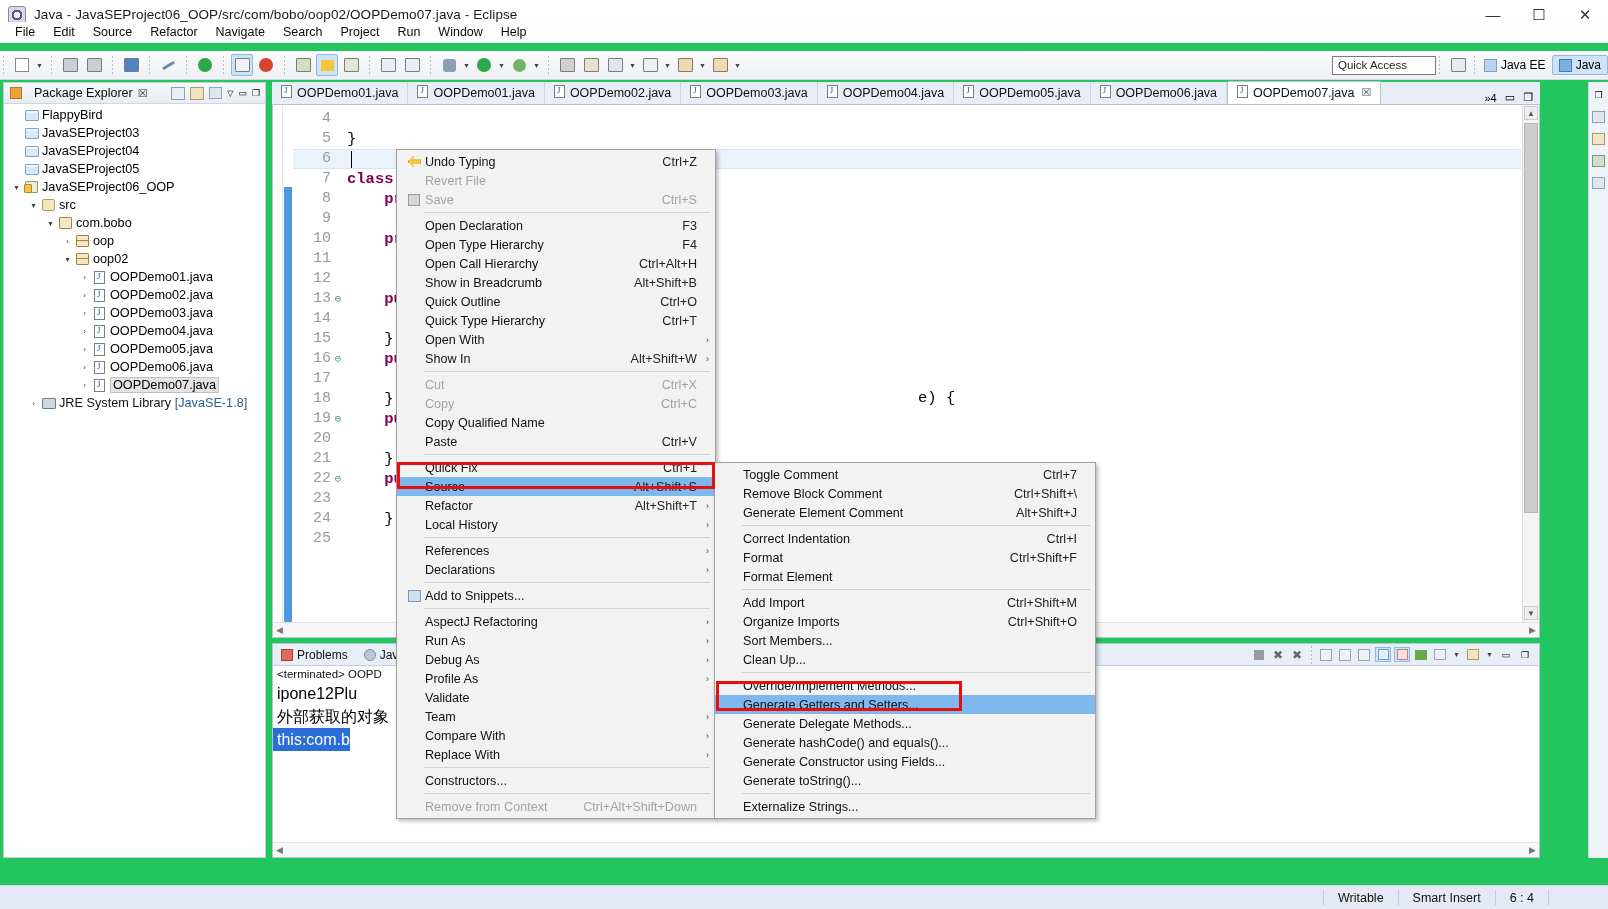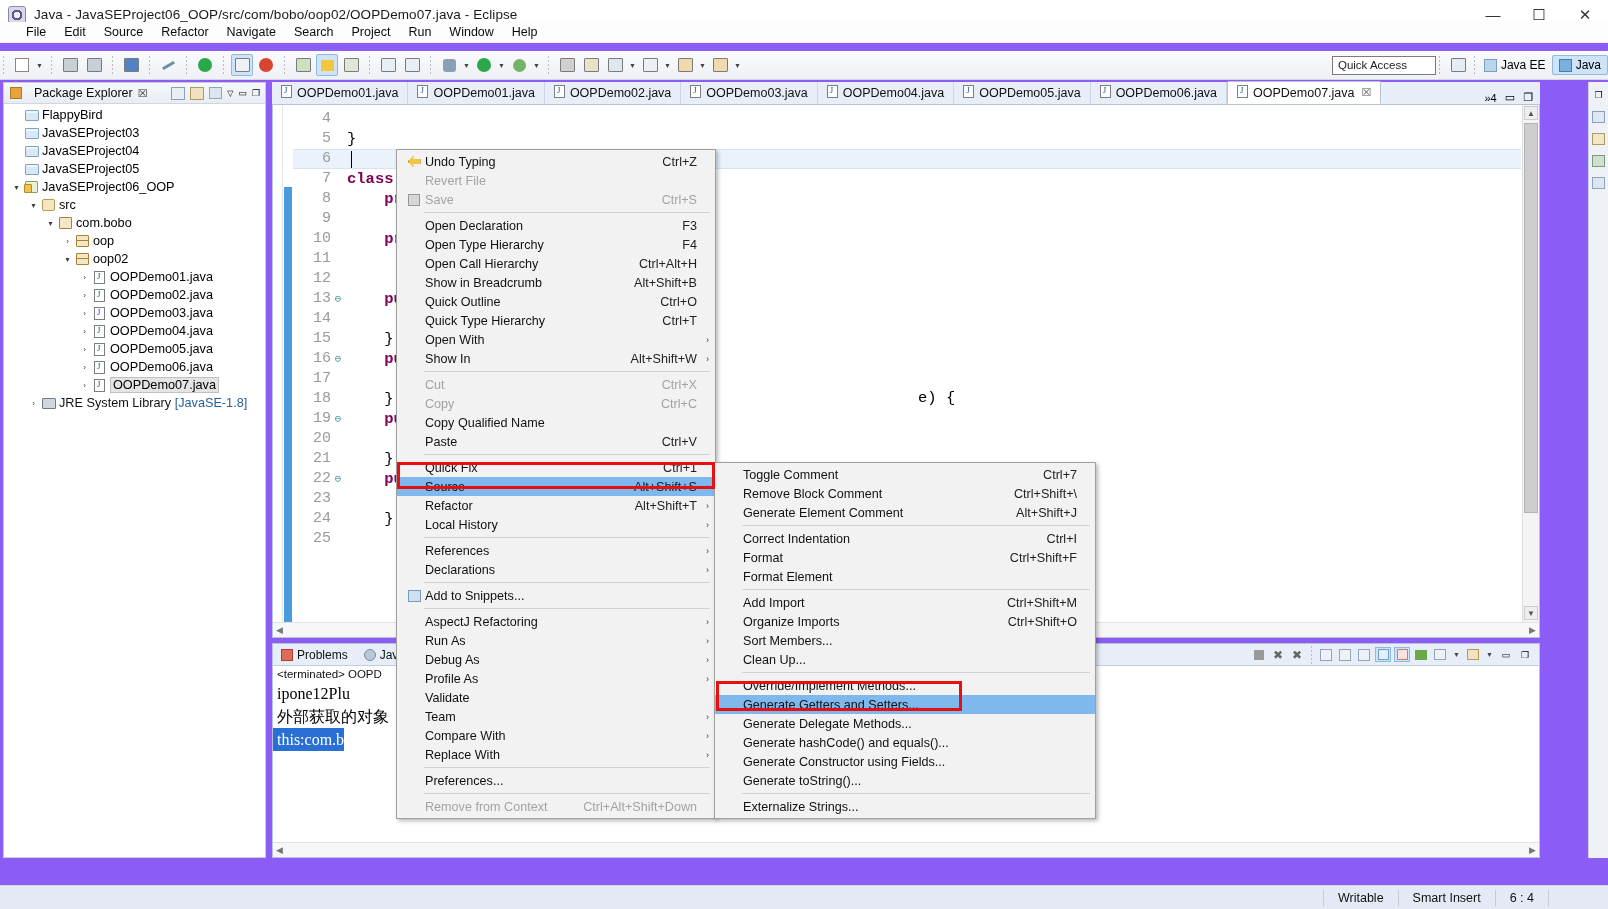--- a/index.html
+++ b/index.html
@@ -5,21 +5,21 @@
   * { box-sizing: border-box; }
   html, body {
     margin: 0; padding: 0;
     width: 1608px; height: 909px;
     overflow: hidden;
     font-family: "Liberation Sans", sans-serif;
     font-size: 13px;
     color: #000;
     background: #f0f0f0;
   }
-  #app { position: relative; width: 1608px; height: 909px; background: #8b5cf6; }
+  #app { position: relative; width: 1608px; height: 909px; background: #22c55e; }
 
   
   .titlebar {
     position: absolute; left:0; top:0; width:1608px; height:30px;
     background: #ffffff;
     border-bottom: 1px solid #dcdcdc;
     display:flex; align-items:center;
   }
   .tb-icon {
     width:18px;height:18px;margin-left:8px;margin-right:8px;
@@ -29,21 +29,21 @@
     position:relative;
   }
   .tb-title { font-size:13.5px; color:#1a1a1a; letter-spacing:0.1px;}
   .tb-buttons { margin-left:auto; display:flex; height:30px; }
   .tb-btn { width:46px; height:30px; display:flex;align-items:center;justify-content:center;
             font-size:15px; color:#333; }
 
   
   .menubar {
     position:absolute; left:0; top:22px; width:1608px; height:21px;
-    background:#fdfdfd; display:flex; align-items:center; padding-left:17px;
+    background:#fdfdfd; display:flex; align-items:center; padding-left:6px;
     border-bottom:1px solid #f2f2f2;
   }
   .menubar .mi { padding:1px 9px; font-size:12.5px; color:#0a0a0a; }
 
   
   .toolbar {
     position:absolute; left:0; top:51px; width:1608px; height:29px;
     background: linear-gradient(to bottom,#fbfbfc 0%, #eef0f4 100%);
     border-bottom:1px solid #d3d8e0;
     display:flex; align-items:center;
@@ -138,21 +138,21 @@
   
   .console{position:absolute;left:272px;top:643px;width:1268px;height:215px;background:#fff;
            border:1px solid #b8c4d4;}
   .consTabs{height:22px;background:#e8eef7;display:flex;align-items:center;border-bottom:1px solid #c4cede;}
   .ctab{display:flex;align-items:center;gap:4px;padding:0 8px;font-size:12px;color:#111;height:22px;}
   .ctools{margin-left:auto;display:flex;align-items:center;gap:3px;padding-right:6px;}
   .ctool{width:16px;height:15px;display:flex;align-items:center;justify-content:center;}
   .ctool.sel{background:#cfe3f7;border:1px solid #8fb9e0;}
   .consBody{position:absolute;left:0;top:22px;width:1266px;height:170px;overflow:hidden;}
   .consMeta{font-size:11.5px;color:#111;padding:2px 4px;}
-  .consLine{font-family:Liberation Serif, serif;font-size:16px;line-height:23px;padding-left:4px;white-space:pre;}
+  .consLine{font-family:Liberation Sans, sans-serif;font-size:16px;line-height:23px;padding-left:4px;white-space:pre;}
   .consLine.hl{background:#2a6fd6;color:#fff;display:inline-block;}
   .consHScroll{position:absolute;left:0;bottom:0;height:15px;width:100%;background:#f7f7f7;border-top:1px solid #e2e2e2;
                display:flex;align-items:center;justify-content:space-between;padding:0 3px;font-size:9px;color:#777;}
 
   
   .rightbar{position:absolute;right:0;top:82px;width:20px;height:776px;background:#eef1f6;border-left:1px solid #ccd3dd;}
   .rbi{width:18px;height:18px;margin:4px auto;display:flex;align-items:center;justify-content:center;}
 
   
   .statusbar{position:absolute;left:0;bottom:0;width:1608px;height:24px;background:#e4e9f5;
@@ -886,21 +886,21 @@
       </div>
       <div class="cmi">
         <span class="icn"></span>
         <span class="txt">Replace With</span>
         <span class="acc"></span>
         <span class="sub">›</span>
       </div>
       <div class="cmsep"></div>
       <div class="cmi">
         <span class="icn"></span>
-        <span class="txt">Preferences...</span>
+        <span class="txt">Constructors...</span>
         <span class="acc"></span>
         <span class="sub"></span>
       </div>
       <div class="cmsep"></div>
       <div class="cmi disabled">
         <span class="icn"></span>
         <span class="txt">Remove from Context</span>
         <span class="acc">Ctrl+Alt+Shift+Down</span>
         <span class="sub"></span>
       </div>

